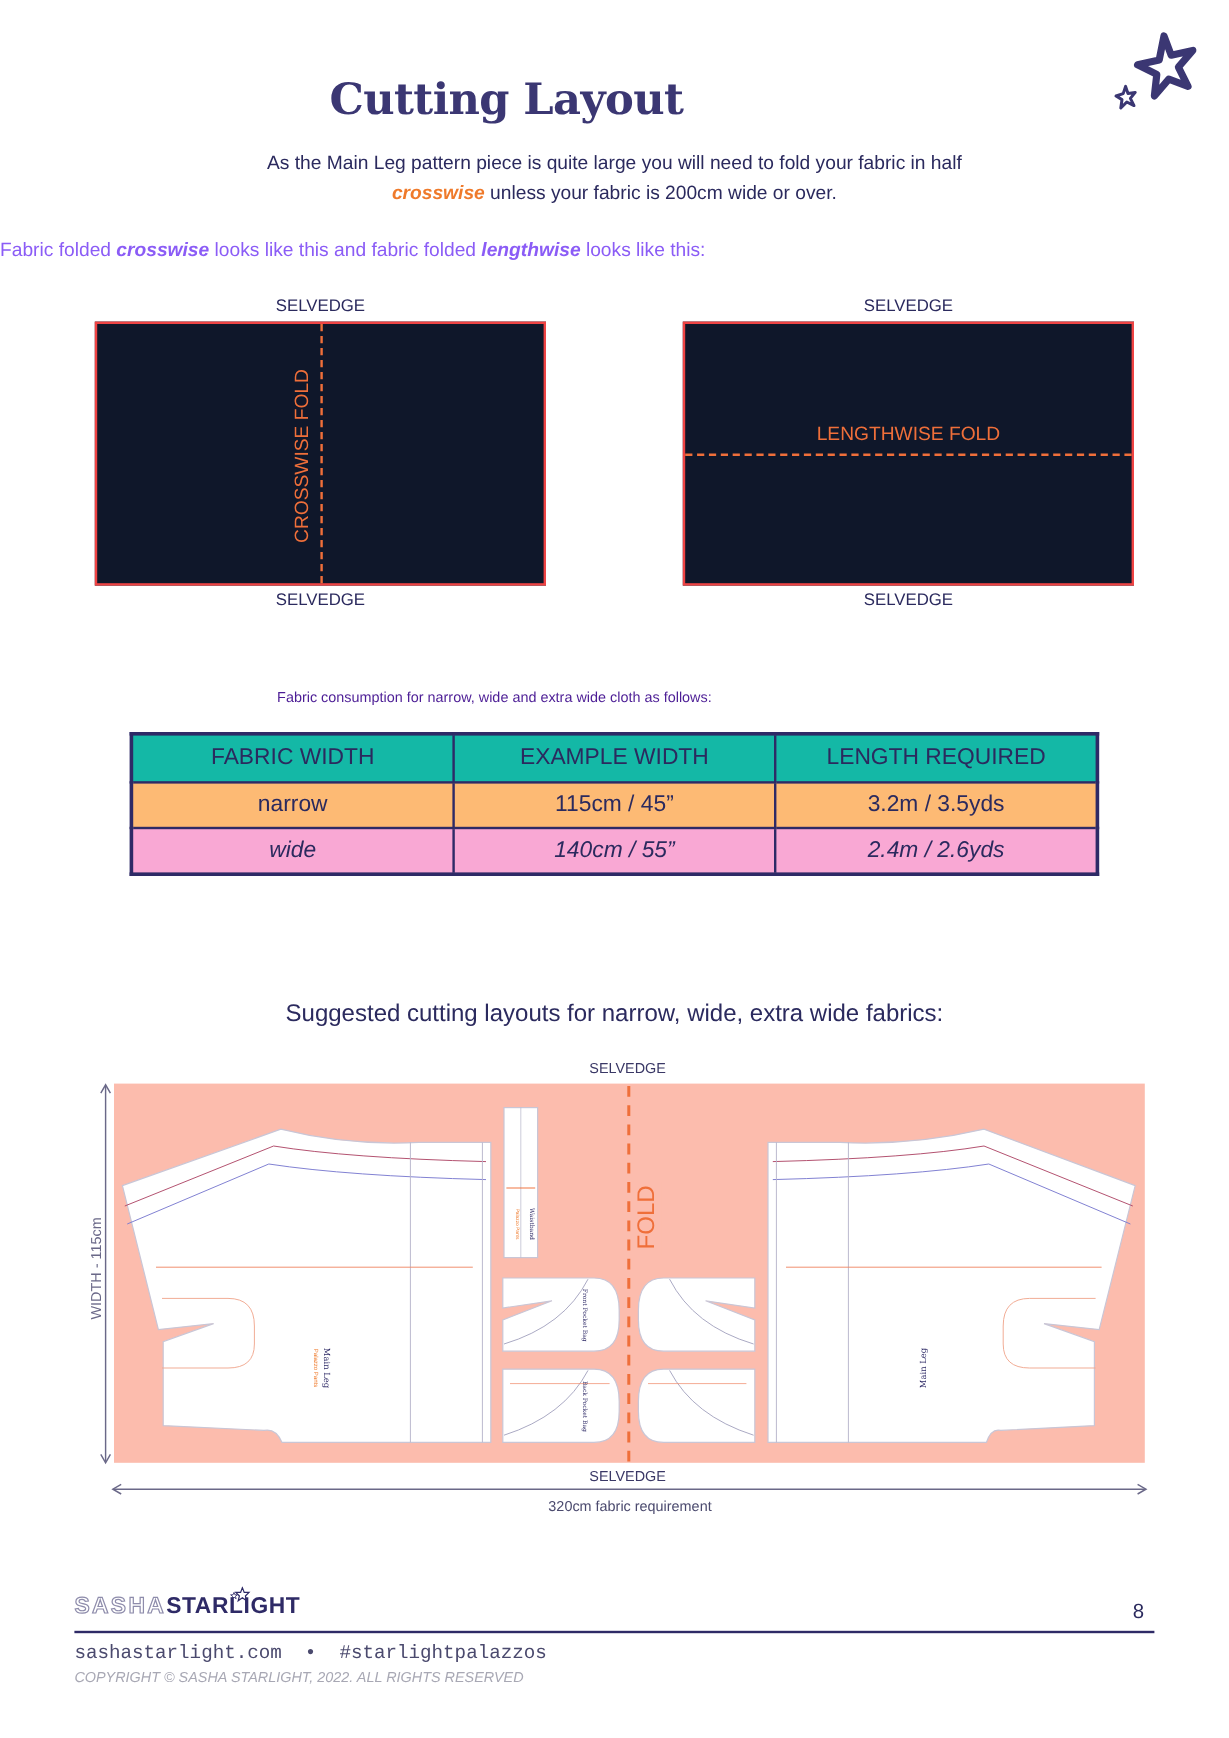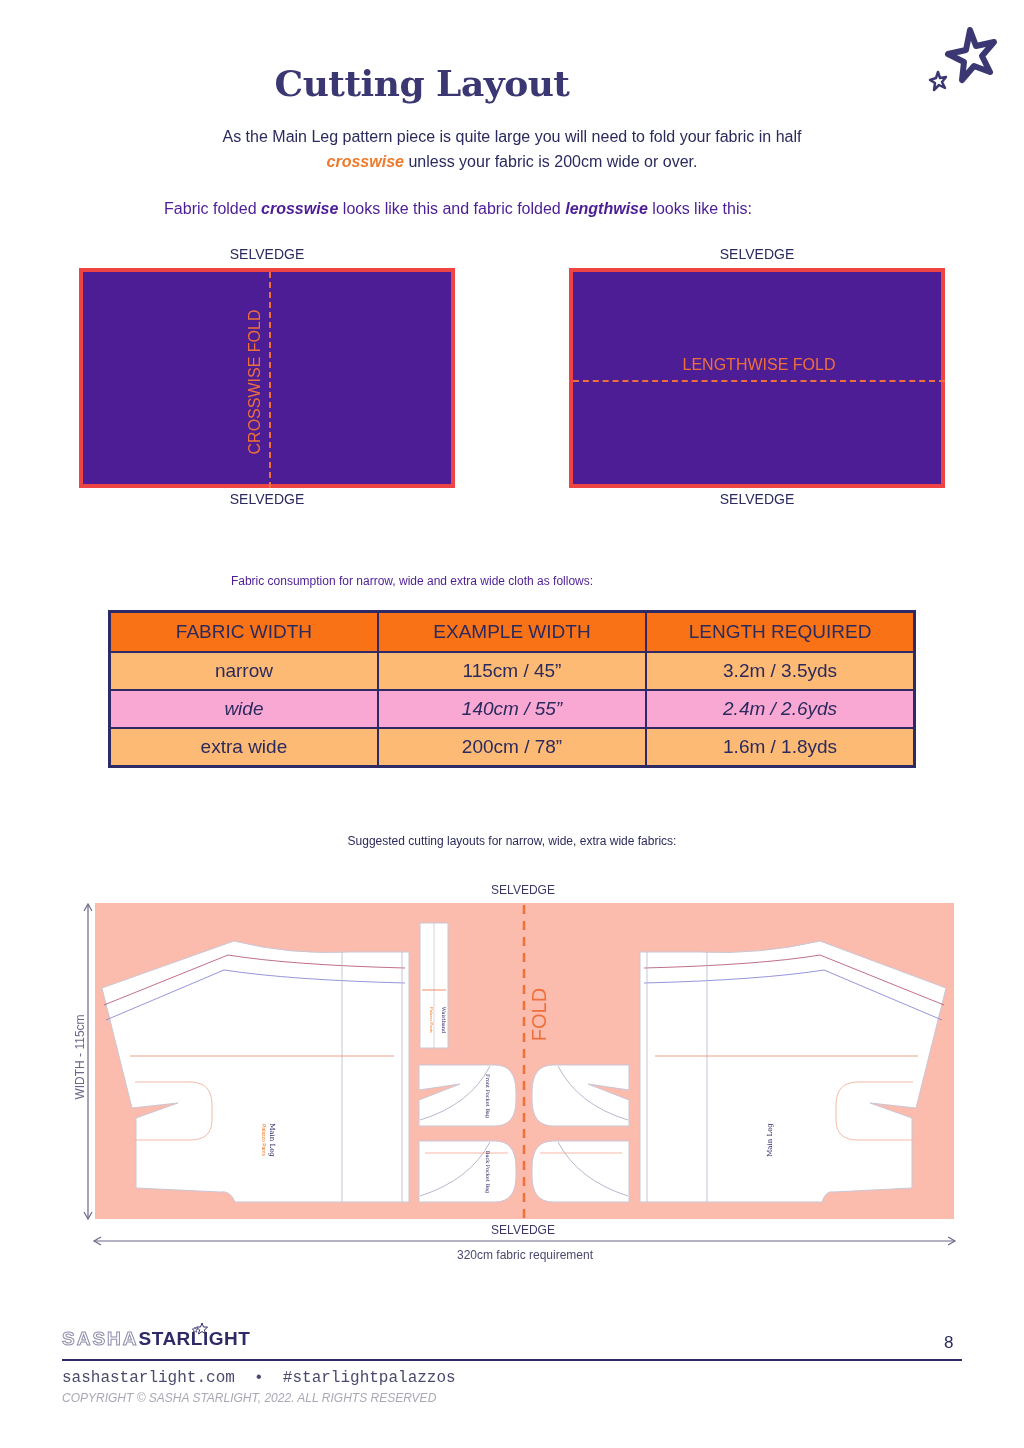--- a/index.html
+++ b/index.html
@@ -2,35 +2,35 @@
 <html><head>
 <meta charset="utf-8">
 <style>
   html, body { margin: 0; padding: 0; background: #ffffff; }
   body { width: 1024px; height: 1448px; position: relative; overflow: hidden; font-family: "DejaVu Sans", "Liberation Sans", sans-serif; color: #2b2a5e; }
   .abs { position: absolute; }
   .title { left: 0; width: 844px; top: 62px; text-align: center; font-family: "DejaVu Serif", "Liberation Serif", serif; font-weight: bold; font-size: 36px; color: #3b3773; letter-spacing: -0.5px; }
   .star-logo { left: 920px; top: 24px; width: 80px; height: 72px; }
   .intro { left: 0; width: 1024px; top: 124px; text-align: center; font-size: 16px; line-height: 25px; color: #2b2a5e; font-family: "Liberation Sans", sans-serif; }
   .intro .orange { color: #ef7a2b; font-style: italic; font-weight: bold; }
-  .intro2 { left: 0; width: 916px; top: 200px; text-align: center; font-size: 16px; color: #4c1d95; font-family: "Liberation Sans", sans-serif; }
+  .intro2 { left: 0; width: 916px; top: 200px; font-size: 16px; color: #8b5cf6; font-family: "Liberation Sans", sans-serif; }
   .intro2 .em { font-style: italic; font-weight: bold; }
 
   .sel-label { font-family: "Liberation Sans", sans-serif; font-size: 14px; color: #2b2a5e; text-align: center; width: 200px; }
-  .fold-box { border: 4px solid #ef4444; box-sizing: border-box; background: #4c1d95; }
+  .fold-box { border: 2px solid #ef4444; box-sizing: border-box; background: #0f172a; }
   .fold-text { color: #ef6f3a; font-family: "Liberation Sans", sans-serif; font-size: 16px; white-space: nowrap; }
 
   .table-caption { left: 0; width: 824px; top: 574px; text-align: center; font-size: 12px; color: #4c1d95; font-family: "Liberation Sans", sans-serif; }
   table.cons { position: absolute; left: 108px; top: 610px; width: 808px; border-collapse: collapse; border: 3px solid #2e2a66; font-family: "Liberation Sans", sans-serif; font-size: 19px; color: #2b2a5e; }
   table.cons th, table.cons td { border: 2px solid #2e2a66; text-align: center; height: 36px; padding: 0; font-weight: normal; }
-  table.cons th { background: #f97316; height: 38px; }
+  table.cons th { background: #14b8a6; height: 38px; }
   table.cons tr.light td { background: #fdba74; }
   table.cons tr.dark td { background: #f9a8d4; font-style: italic; }
 
-  .layout-caption { left: 0; width: 1024px; top: 834px; text-align: center; font-size: 12px; color: #2b2a5e; font-family: "Liberation Sans", sans-serif; }
+  .layout-caption { left: 0; width: 1024px; top: 834px; text-align: center; font-size: 20px; color: #2b2a5e; font-family: "Liberation Sans", sans-serif; }
   .small-sel { font-family: "Liberation Sans", sans-serif; font-size: 12px; color: #3a3866; width: 120px; text-align: center; }
   .footer-line { left: 62px; top: 1359px; width: 900px; height: 2px; background: #2e2a66; }
   .brand { left: 62px; top: 1328px; font-family: "Liberation Sans", sans-serif; font-size: 19px; letter-spacing: 2px; }
   .brand .light { color: #ffffff; -webkit-text-stroke: 1px #8e8cab; font-weight: bold; margin-top: 34px; }
   .brand .bold { color: #2e2a66; font-weight: 900; letter-spacing: 0.5px; }
   .page-num { left: 944px; top: 1333px; font-family: "Liberation Sans", sans-serif; font-size: 17px; color: #2b2a5e; }
   .footer-url { left: 62px; top: 1369px; font-family: Liberation Mono, monospace; font-size: 16px; color: #4b4a6e; }
   .footer-copy { left: 62px; top: 1391px; font-family: "Liberation Sans", sans-serif; font-size: 12px; color: #a8a8b4; font-style: italic; }
 </style>
 </head>
@@ -76,25 +76,20 @@
   </tr>
   <tr class="light">
     <td>narrow</td>
     <td>115cm / 45”</td>
     <td>3.2m / 3.5yds</td>
   </tr>
   <tr class="dark">
     <td>wide</td>
     <td>140cm / 55”</td>
     <td>2.4m / 2.6yds</td>
-  </tr>
-  <tr class="light">
-    <td>extra wide</td>
-    <td>200cm / 78”</td>
-    <td>1.6m / 1.8yds</td>
   </tr>
 </tbody>
   </table>
 
 <div class="abs layout-caption">Suggested cutting layouts for narrow, wide, extra wide fabrics:</div>
 <div class="abs small-sel" style="left:463px; top:883px;">SELVEDGE</div>
 
 <svg class="abs" style="left:60px; top:895px;" width="910" height="380" viewBox="60 895 910 380">
 
   <rect x="95" y="903" width="859" height="316" fill="#fcbcad"></rect>

